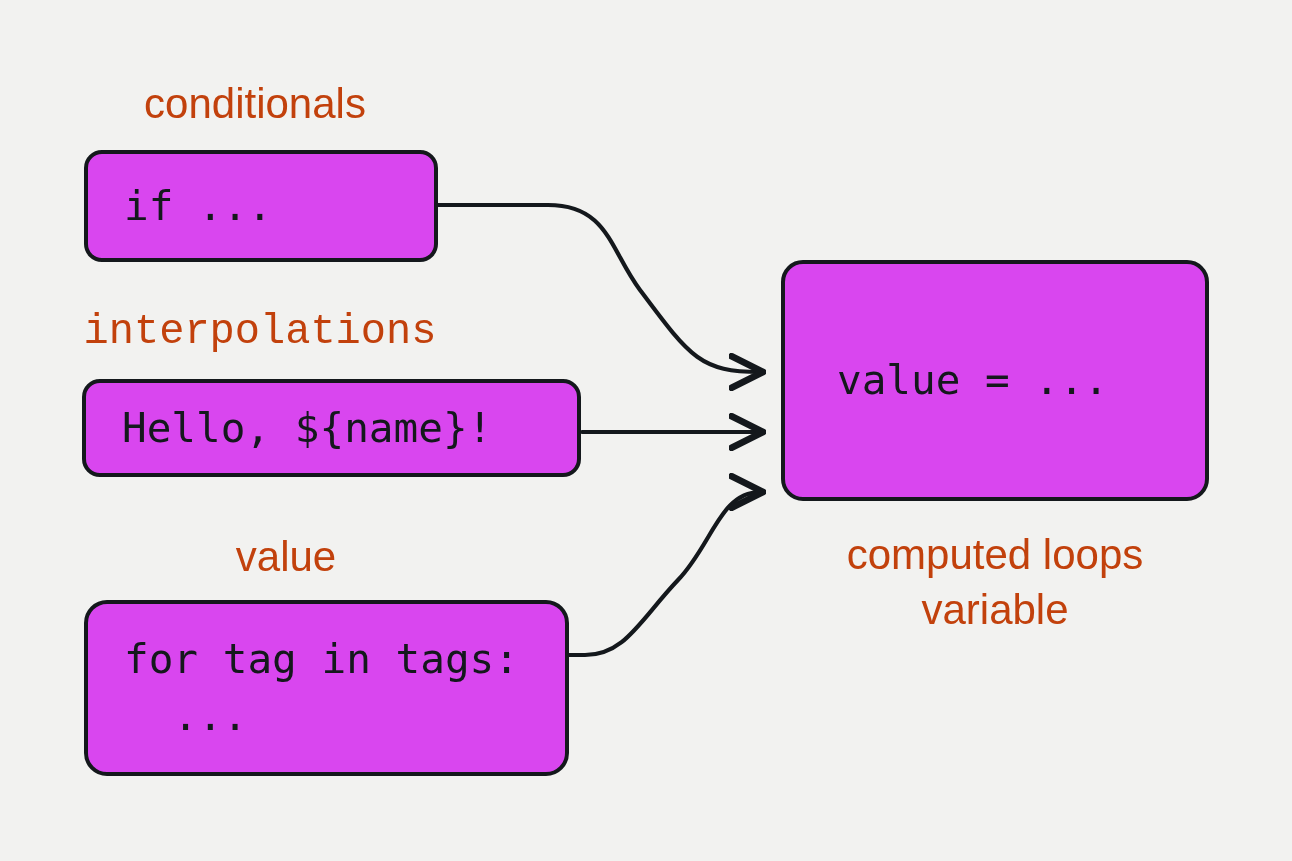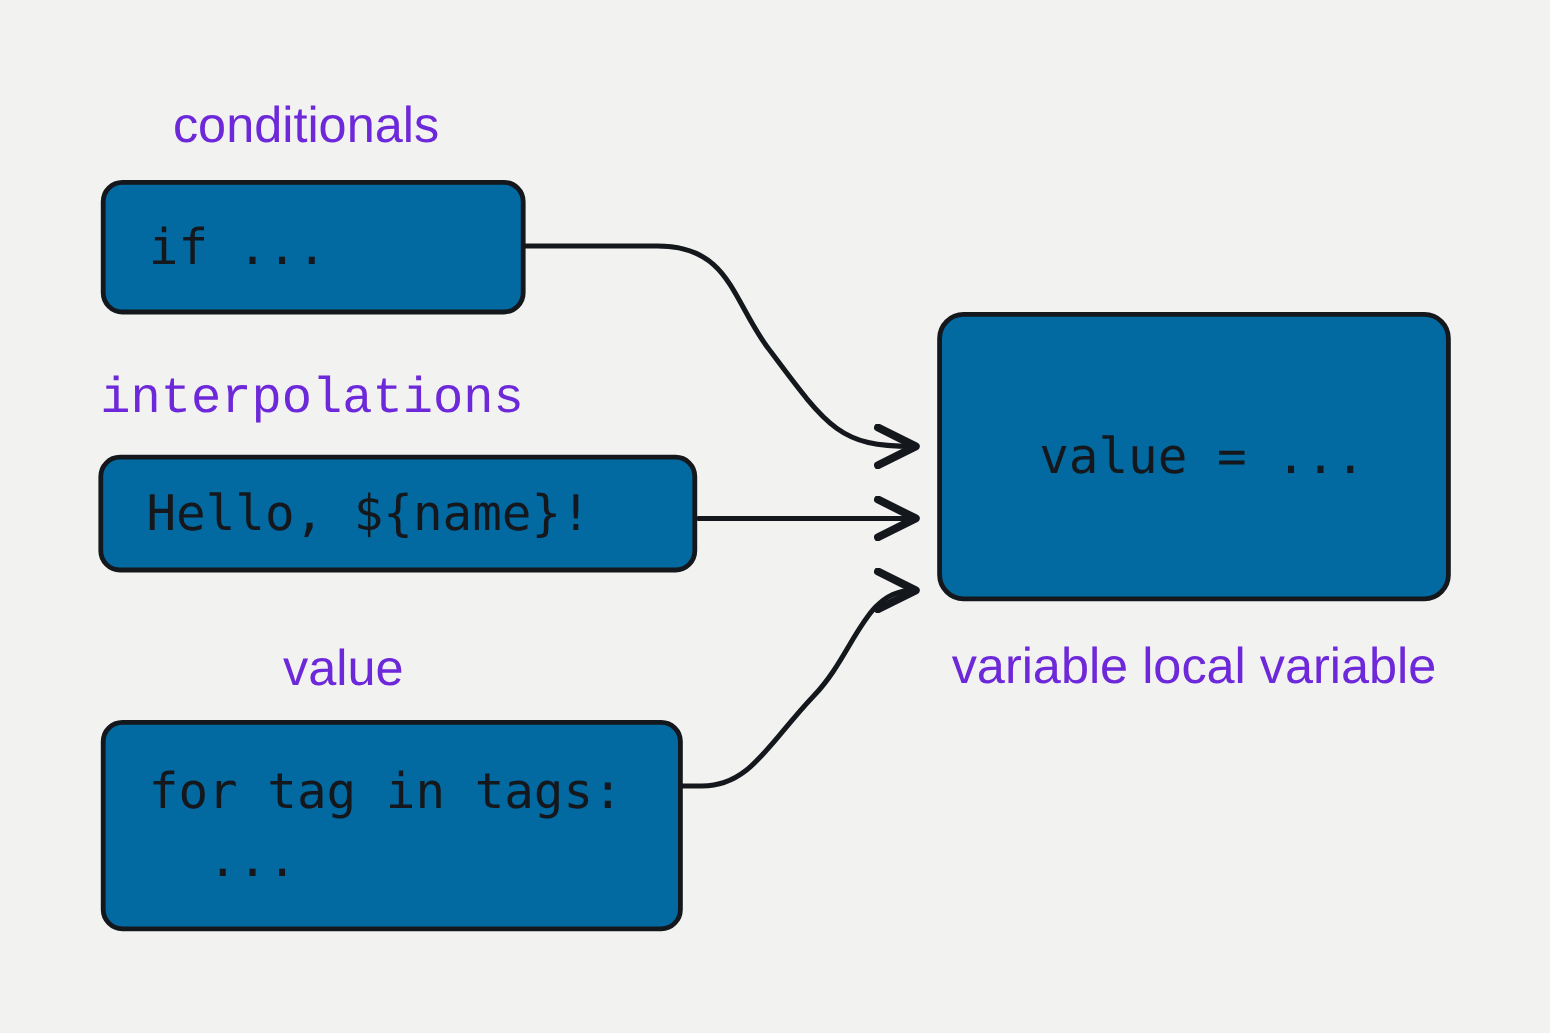--- a/index.html
+++ b/index.html
@@ -23,56 +23,56 @@
     position: absolute;
     left: 0;
     top: 0;
     width: 1292px;
     height: 861px;
     pointer-events: none;
   }
   .node {
     position: absolute;
     box-sizing: border-box;
-    background: #0369a1;
+    background: #d946ef;
     border: 4px solid #14181c;
     border-radius: 18px;
     display: flex;
     flex-direction: column;
     justify-content: center;
     font-family: "DejaVu Sans Mono", "Liberation Mono", monospace;
     color: #14181c;
     white-space: pre;
   }
   .node .code-line {
     font-size: 41px;
     line-height: 1.38;
     letter-spacing: 0px;
     padding-left: 36px;
   }
   .label {
     position: absolute;
     font-family: "Liberation Sans", sans-serif;
     font-size: 42px;
-    color: #6d28d9;
+    color: #c2410c;
     text-align: center;
     line-height: 1.32;
     white-space: nowrap;
   }
   .label.wrap {
     white-space: normal;
   }
 
   
   #node-conditionals { left: 84px;  top: 150px; width: 354px; height: 112px; }
   #node-interpolations { left: 82px; top: 379px; width: 499px; height: 98px; }
-  #node-loops { left: 84px; top: 600px; width: 485px; height: 176px; }
+  #node-loops { left: 84px; top: 600px; width: 485px; height: 176px; border-radius: 23px; }
   #node-value { left: 781px; top: 260px; width: 428px; height: 241px; border-radius: 22px; }
 
-  #node-value .code-line { padding-left: 81px; }
+  #node-value .code-line { padding-left: 52px; }
 
   
   #label-conditionals { left: 60px;  top: 76px;  width: 390px; }
   #label-interpolations { left: 60px; top: 305px; width: 400px; font-family: Liberation Mono, monospace; }
   #label-loops { left: 86px; top: 529px; width: 400px; }
   #label-value { left: 775px; top: 527px; width: 440px; }
 </style>
 </head>
 <body>
 
@@ -108,15 +108,15 @@
 
   <div class="node" id="node-loops">
     <div class="code-line">for tag in tags:</div>
     <div class="code-line">  ...</div>
   </div>
 
   <div class="node" id="node-value">
     <div class="code-line">value = ...</div>
   </div>
 
-  <div class="label wrap" id="label-value">variable local variable</div>
+  <div class="label wrap" id="label-value">computed loops variable</div>
 
 </div>
 
 </body></html>

